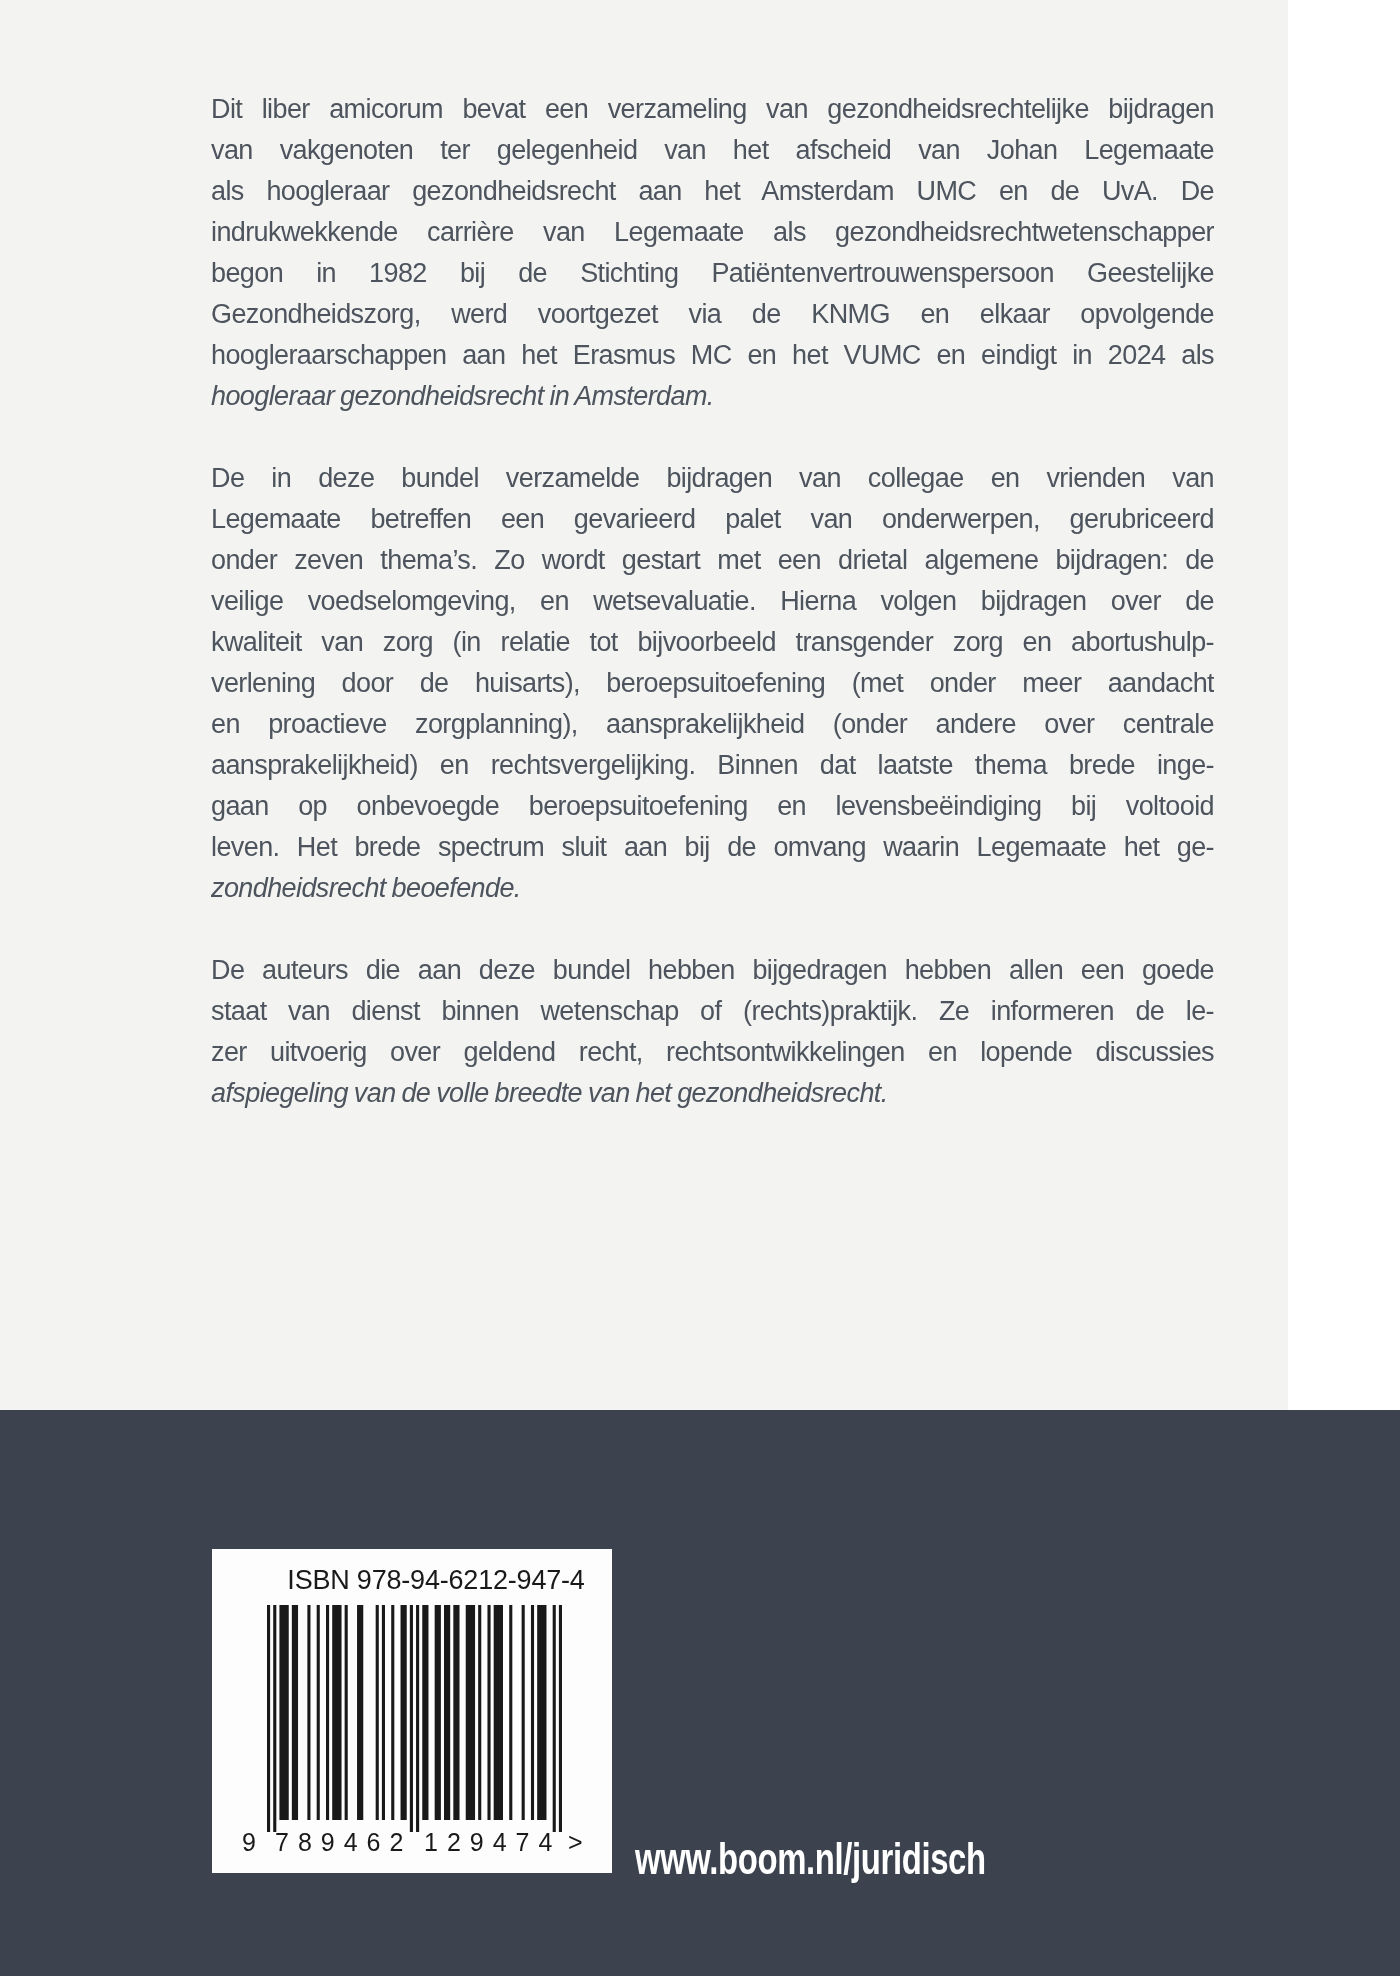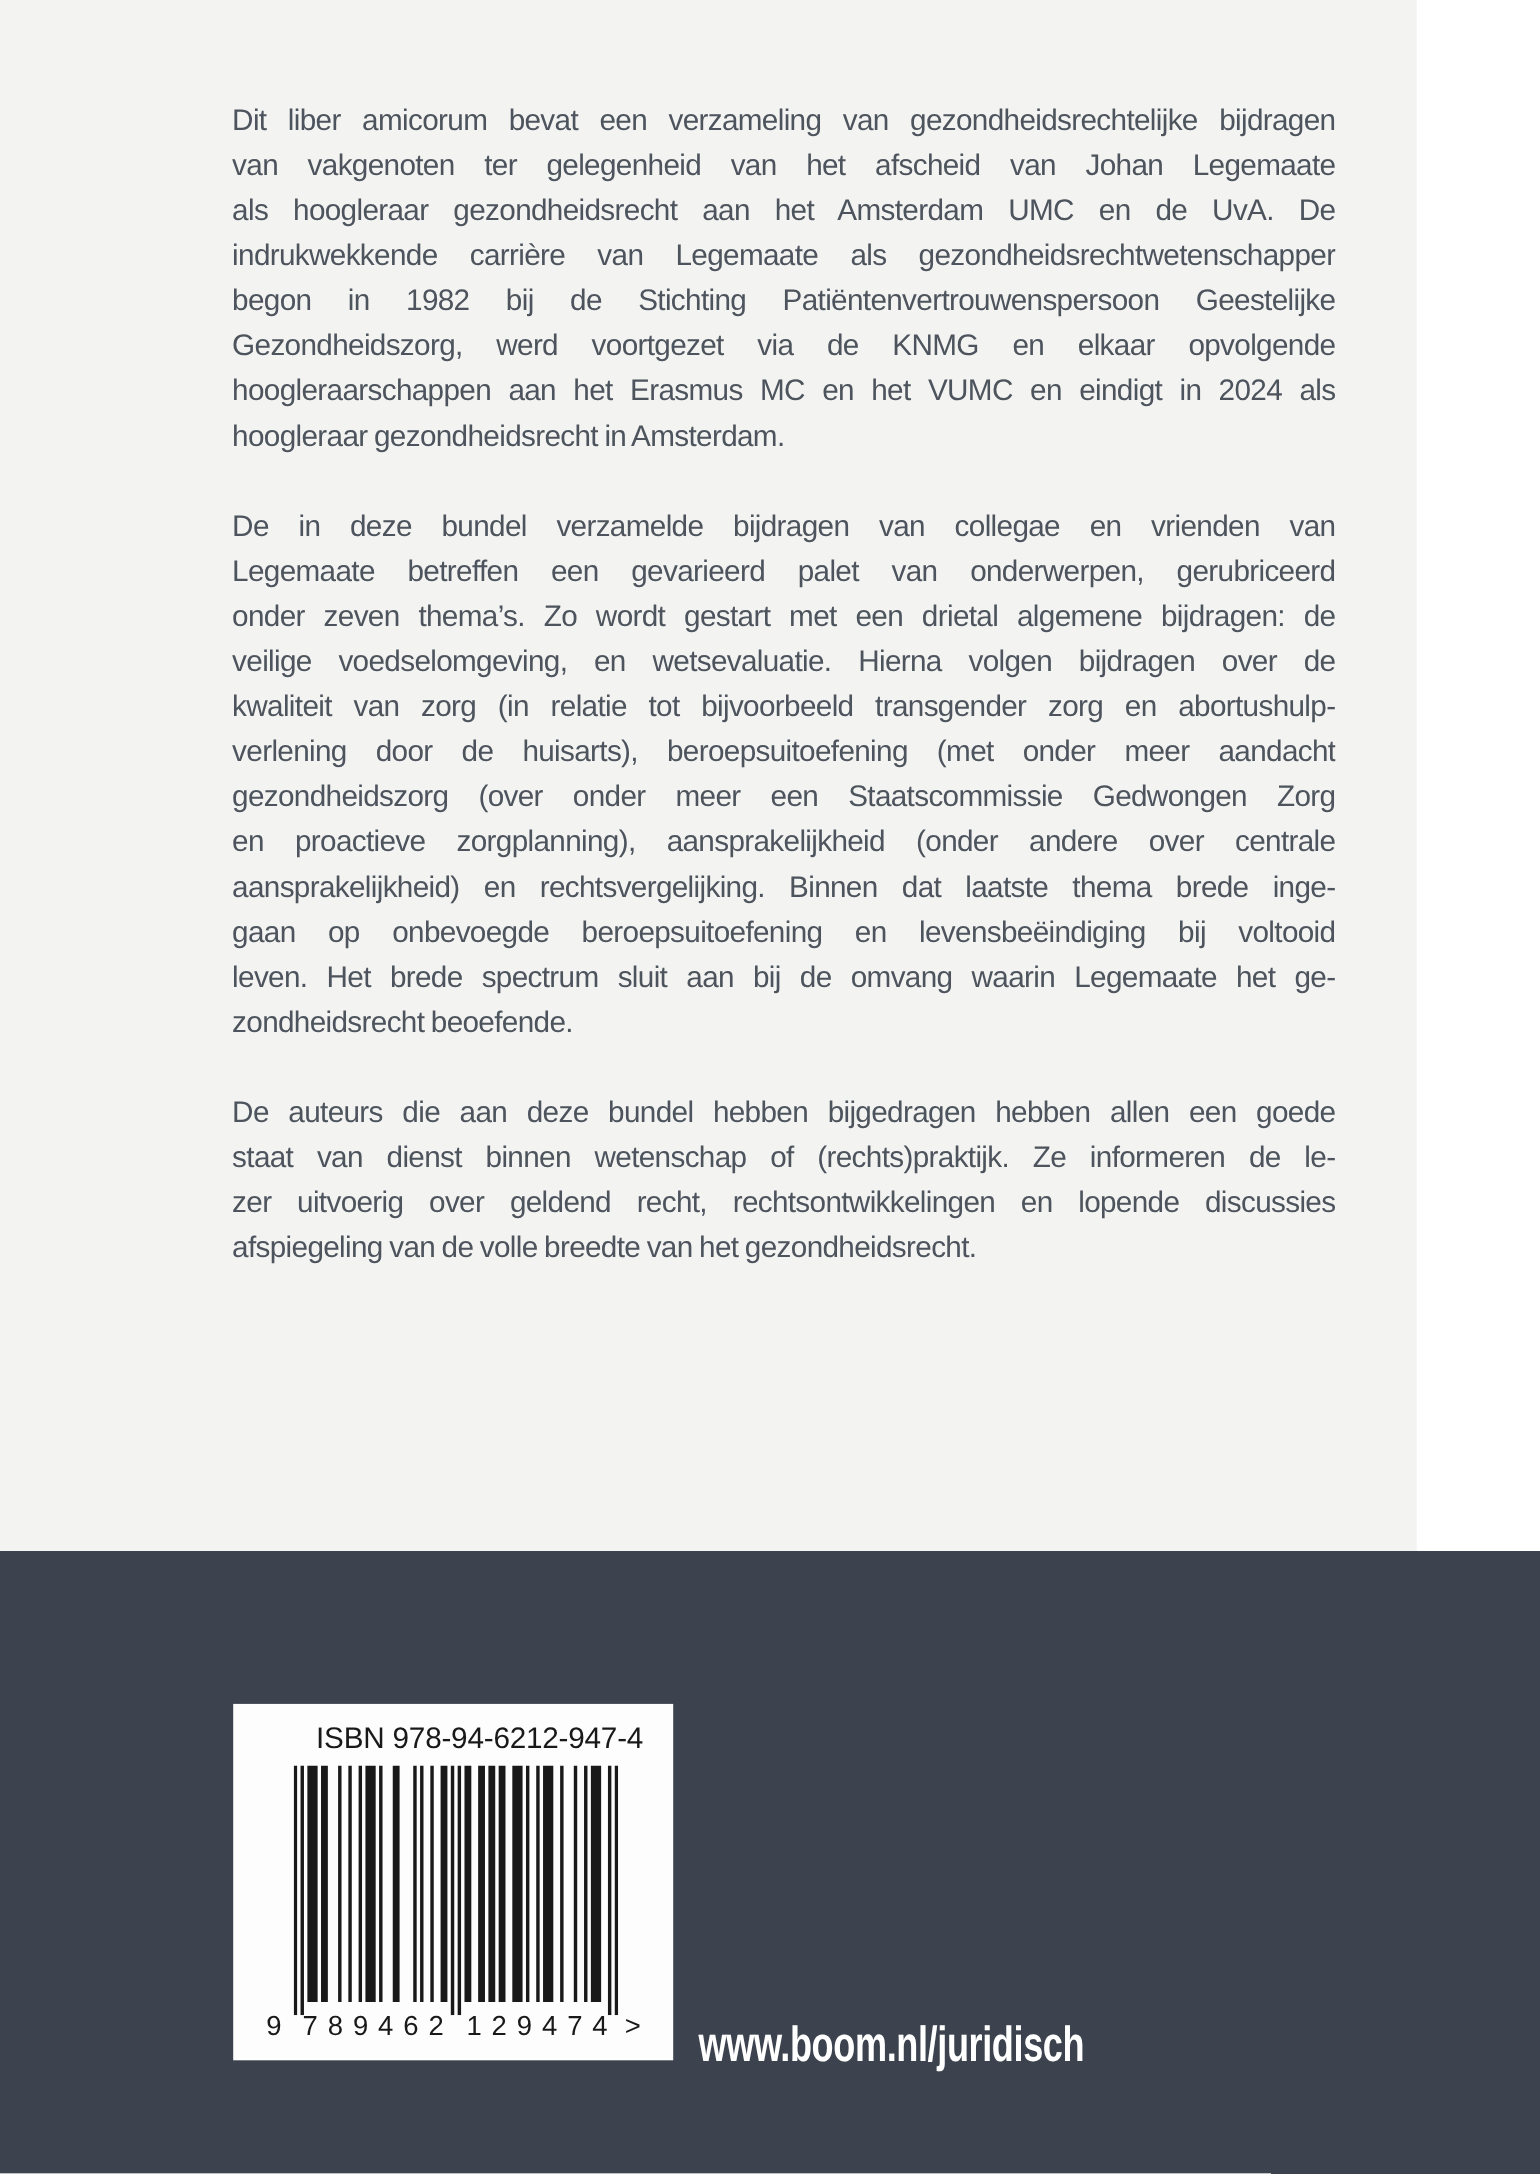--- a/index.html
+++ b/index.html
@@ -21,21 +21,21 @@
     padding-top:89px;
     color:var(--text);
     font-size:27px;letter-spacing:-0.6px;word-spacing:-1px;
   }
   .para{margin:0 0 41px 0;}
   .line{
     height:41px;line-height:41px;overflow:hidden;
     text-align:justify;text-align-last:justify;
     white-space:normal;
   }
-  .line.last{text-align-last:left;}
+  .line.last{text-align-last:left;font-style:italic;}
 
   
   .bottom-band{
     position:absolute;left:0;top:1410px;width:1400px;height:566px;
     background:var(--bg-dark);
   }
 
   
   .barcode-box{
     position:absolute;left:212px;top:1549px;width:400px;height:324px;
@@ -81,21 +81,20 @@
         <div class="line">hoogleraarschappen aan het Erasmus MC en het VUMC en eindigt in 2024 als</div>
         <div class="line last">hoogleraar gezondheidsrecht in Amsterdam.</div>
       </div>
       <div class="para">
         <div class="line">De in deze bundel verzamelde bijdragen van collegae en vrienden van</div>
         <div class="line">Legemaate betreffen een gevarieerd palet van onderwerpen, gerubriceerd</div>
         <div class="line">onder zeven thema’s. Zo wordt gestart met een drietal algemene bijdragen: de</div>
         <div class="line">veilige voedselomgeving, en wetsevaluatie. Hierna volgen bijdragen over de</div>
         <div class="line">kwaliteit van zorg (in relatie tot bijvoorbeeld transgender zorg en abortushulp-</div>
         <div class="line">verlening door de huisarts), beroepsuitoefening (met onder meer aandacht</div>
-        <div class="line">gezondheidszorg (over onder meer een Staatscommissie Gedwongen Zorg</div>
         <div class="line">en proactieve zorgplanning), aansprakelijkheid (onder andere over centrale</div>
         <div class="line">aansprakelijkheid) en rechtsvergelijking. Binnen dat laatste thema brede inge-</div>
         <div class="line">gaan op onbevoegde beroepsuitoefening en levensbeëindiging bij voltooid</div>
         <div class="line">leven. Het brede spectrum sluit aan bij de omvang waarin Legemaate het ge-</div>
         <div class="line last">zondheidsrecht beoefende.</div>
       </div>
       <div class="para">
         <div class="line">De auteurs die aan deze bundel hebben bijgedragen hebben allen een goede</div>
         <div class="line">staat van dienst binnen wetenschap of (rechts)praktijk. Ze informeren de le-</div>
         <div class="line">zer uitvoerig over geldend recht, rechtsontwikkelingen en lopende discussies</div>

